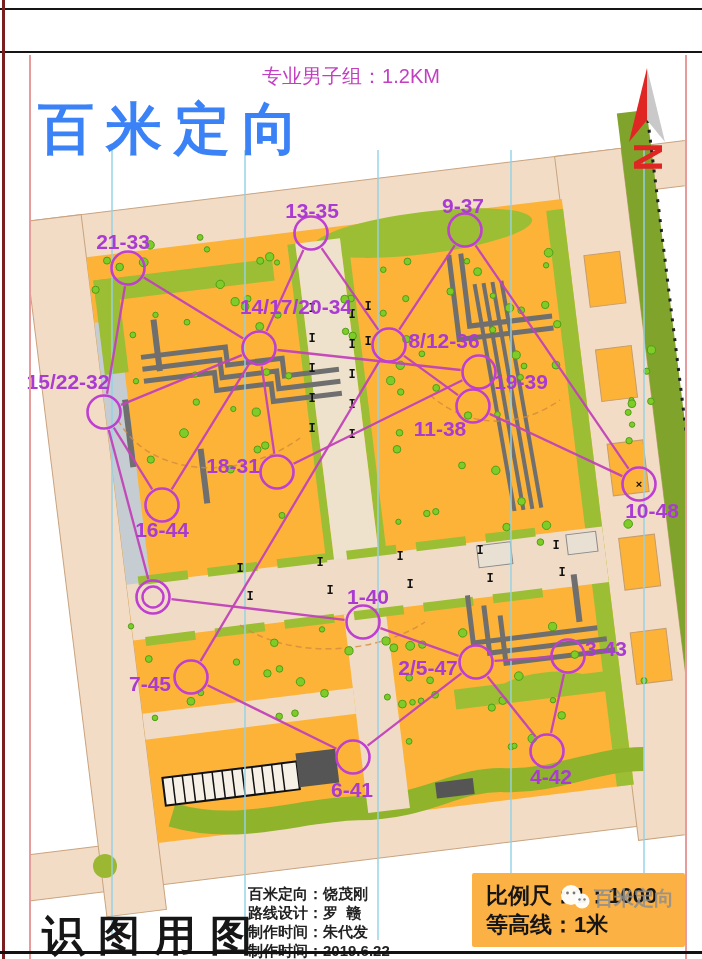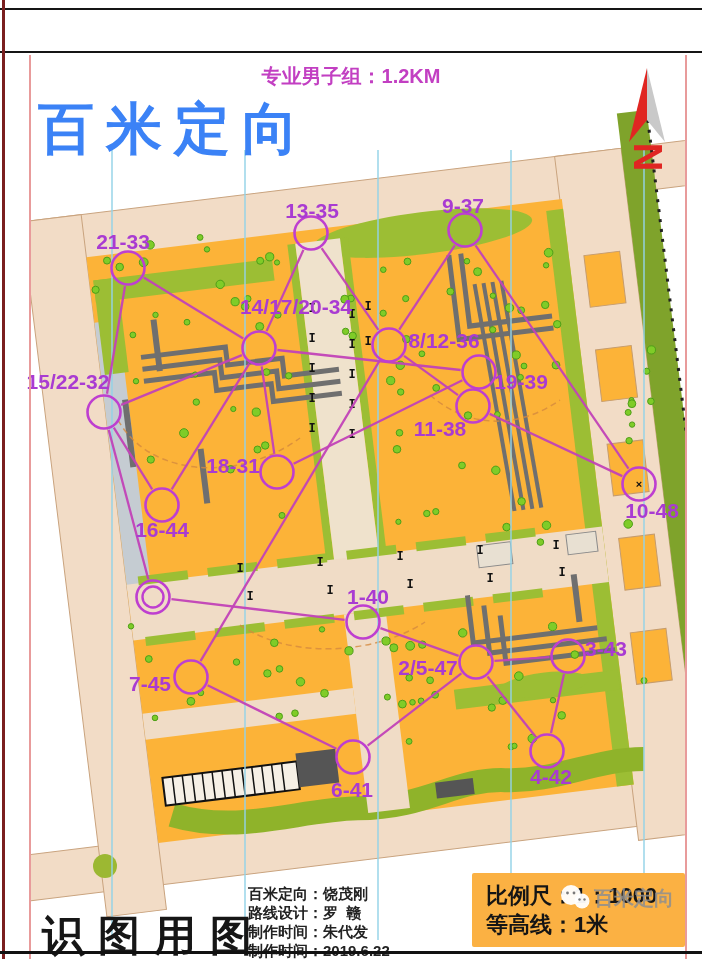--- a/index.html
+++ b/index.html
@@ -3,21 +3,21 @@
 <meta charset="utf-8">
 <style>
   html,body{margin:0;padding:0;background:#fff;}
   #page{position:relative;width:702px;height:959px;background:#fff;overflow:hidden;
         font-family:"Liberation Sans","DejaVu Sans",sans-serif;}
   .rule{position:absolute;background:#151515;}
   #title-bar{position:absolute;left:20px;top:12px;width:664px;height:38px;background:#EF3124;
              display:flex;align-items:center;justify-content:center;}
   #title-bar span{color:#fff;font-weight:bold;font-size:29px;letter-spacing:1px;white-space:nowrap;}
   #subtitle{position:absolute;left:0;top:63px;width:702px;text-align:center;color:#C23FC2;
-            font-weight:bold;font-size:20px;}
+            font-weight:normal;font-size:20px;}
   #corner-tl{position:absolute;left:38px;top:92px;font-size:56px;font-weight:bold;color:#3b82f6;
              letter-spacing:12px;font-family:"DejaVu Serif","Liberation Serif",serif;}
   #corner-bl{position:absolute;left:42px;top:908px;font-size:42px;font-weight:bold;color:#161616;
              letter-spacing:14px;font-family:"DejaVu Serif","Liberation Serif",serif;}
   #credits{position:absolute;left:248px;top:884px;font-size:15px;font-weight:bold;color:#222;
            line-height:19px;white-space:pre;}
   #scale-box{position:absolute;left:472px;top:873px;width:213px;height:74px;background:#FBB143;
              border-radius:2px;padding:8px 0 0 14px;box-sizing:border-box;}
   #scale-box .sline{font-size:22px;font-weight:bold;color:#151515;line-height:29px;white-space:nowrap;}
   #watermark{position:absolute;left:558px;top:884px;display:flex;align-items:center;gap:2px;}

